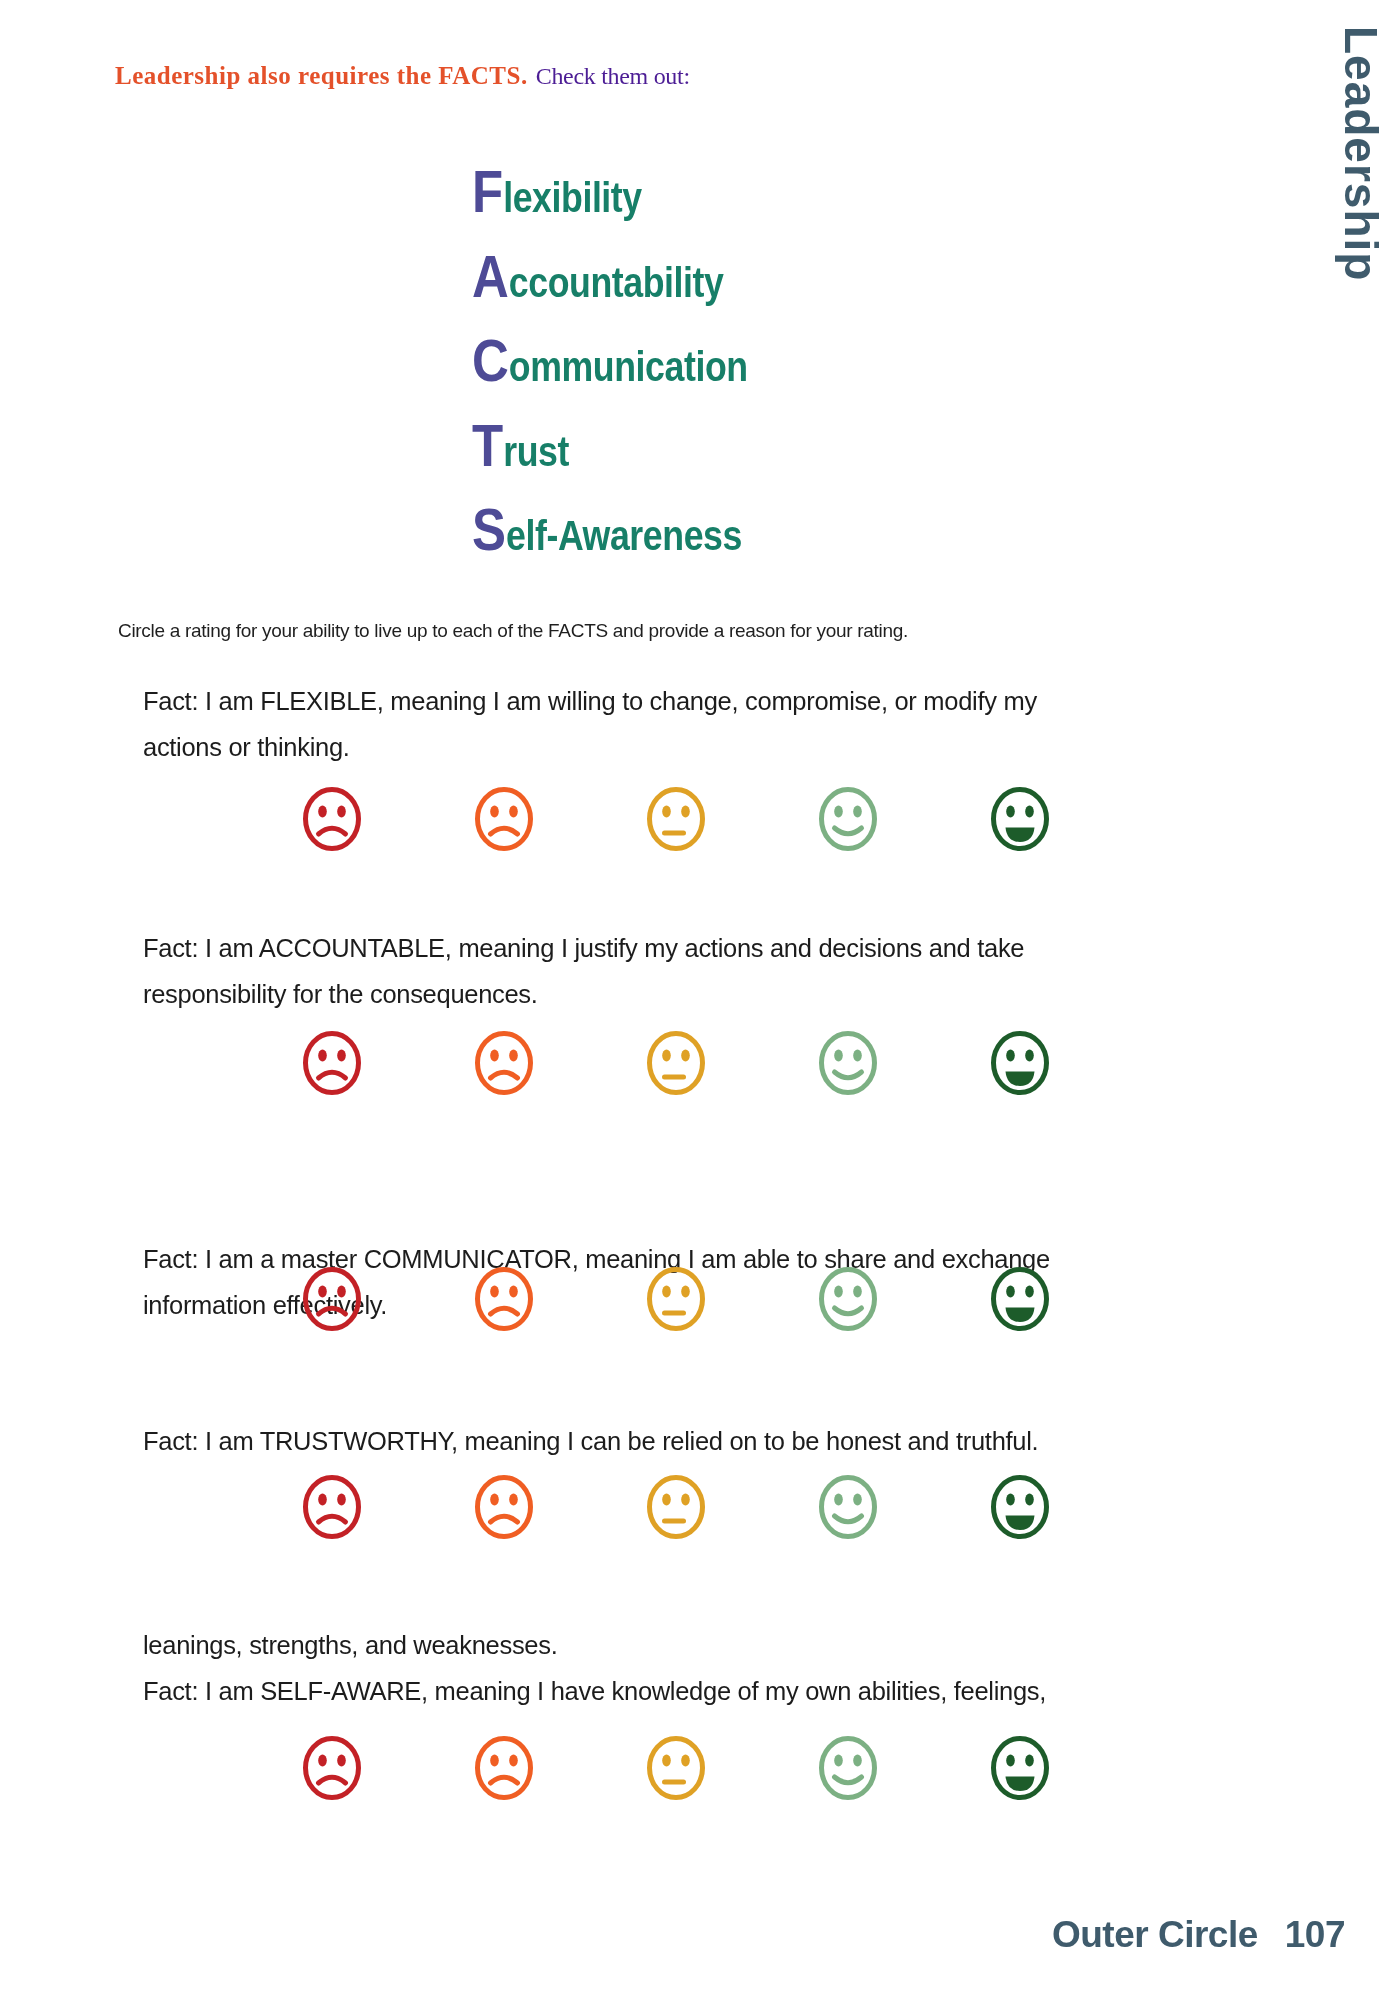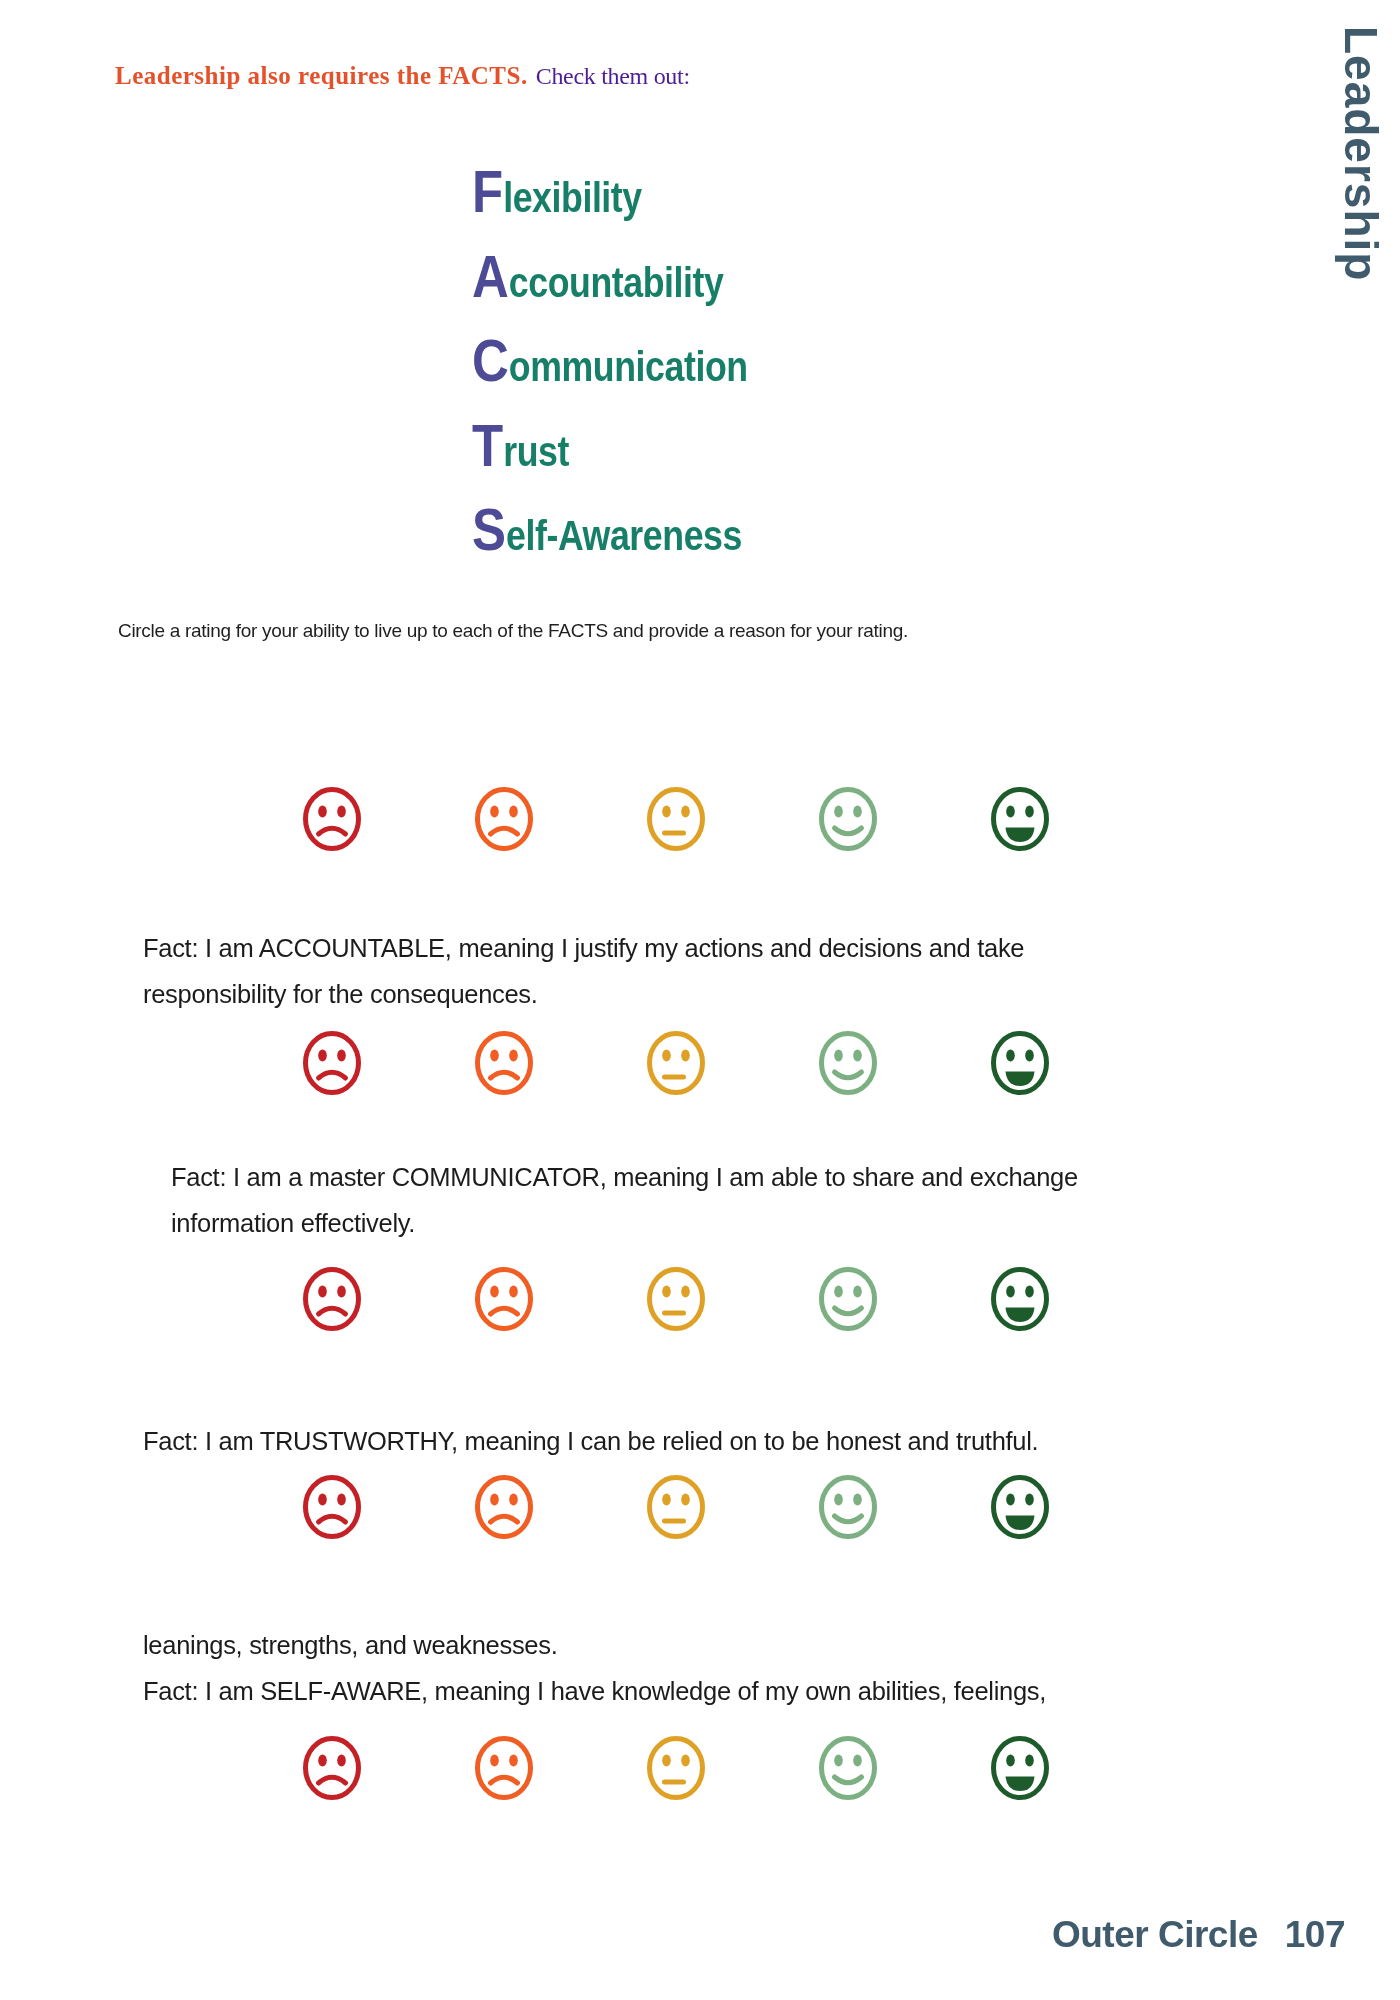--- a/index.html
+++ b/index.html
@@ -62,21 +62,21 @@
     white-space:nowrap;
   }
   
   .fact-text{
     position:absolute;left:143px;width:1060px;
     font-size:25.5px;line-height:46px;color:#1c1c1c;
     letter-spacing:-0.3px;
   }
   .s1-text{top:678px;}
   .s2-text{top:925px;}
-  .s3-text{top:1154px;margin-left:28px;}
+  .s3-text{top:1236px;}
   .s4-text{top:1418px;}
   .s5-text{top:1622px;}
   
   .face-row{
     position:absolute;left:302px;
     display:flex;gap:112px;
     height:66px;
   }
   .s1-faces{top:786px;}
   .s2-faces{top:1030px;}
@@ -116,20 +116,24 @@
     <div class="facts-line">
       <span class="initial">T</span><span class="word-rest">rust</span>
     </div>
     <div class="facts-line">
       <span class="initial">S</span><span class="word-rest">elf-Awareness</span>
     </div>
   </div>
 
   <div class="instruction">Circle a rating for your ability to live up to each of the FACTS and provide a reason for your rating.</div>
 
+  <div class="fact-text s1-text">
+    <div>Fact: I am FLEXIBLE, meaning I am willing to change, compromise, or modify my</div>
+    <div>actions or thinking.</div>
+  </div>
   <div class="face-row s1-faces">
       <svg viewBox="0 0 60 66" class="face">
         <ellipse cx="30" cy="33" rx="26.5" ry="29.5" fill="none" stroke="#c32126" stroke-width="5"></ellipse>
         <ellipse cx="20.5" cy="25.5" rx="4.3" ry="6" fill="#c32126"></ellipse>
         <ellipse cx="39.5" cy="25.5" rx="4.3" ry="6" fill="#c32126"></ellipse>
         <path d="M16.5 48 Q30 36.5 43.5 48" fill="none" stroke="#c32126" stroke-width="5" stroke-linecap="round"></path>
       </svg>
       <svg viewBox="0 0 60 66" class="face">
         <ellipse cx="30" cy="33" rx="26.5" ry="29.5" fill="none" stroke="#f05e23" stroke-width="5"></ellipse>
         <ellipse cx="20.5" cy="25.5" rx="4.3" ry="6" fill="#f05e23"></ellipse>

